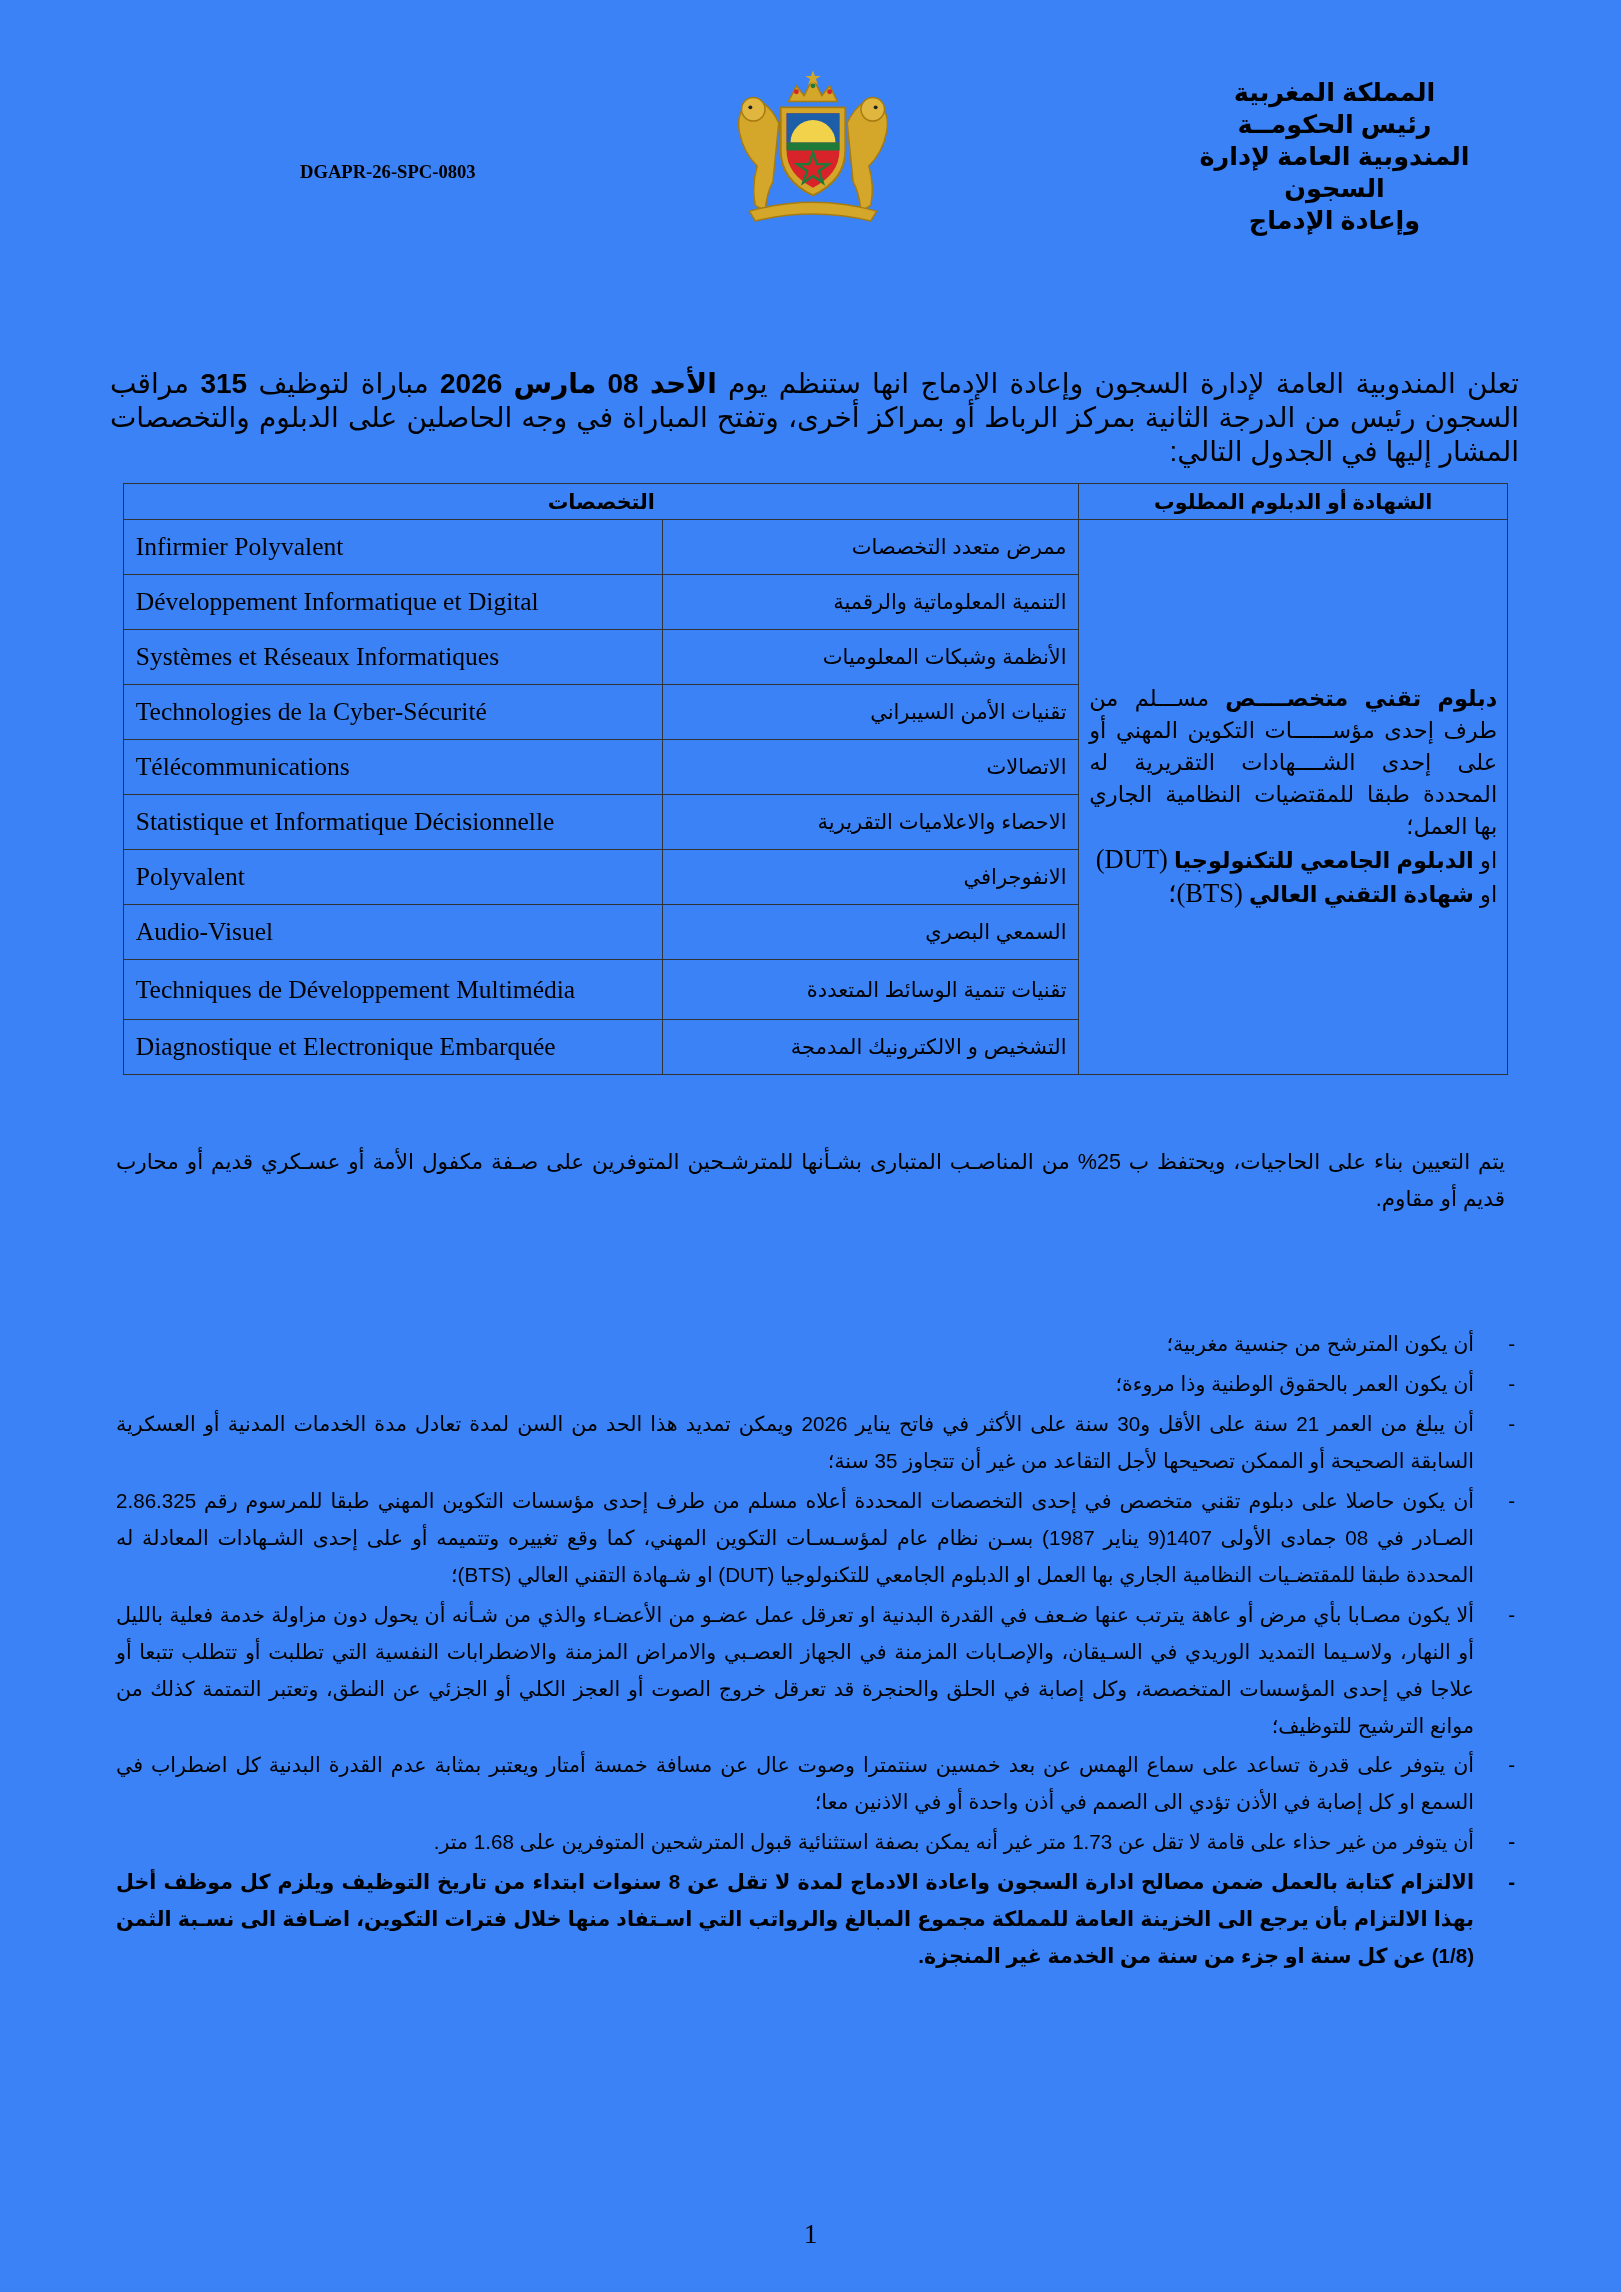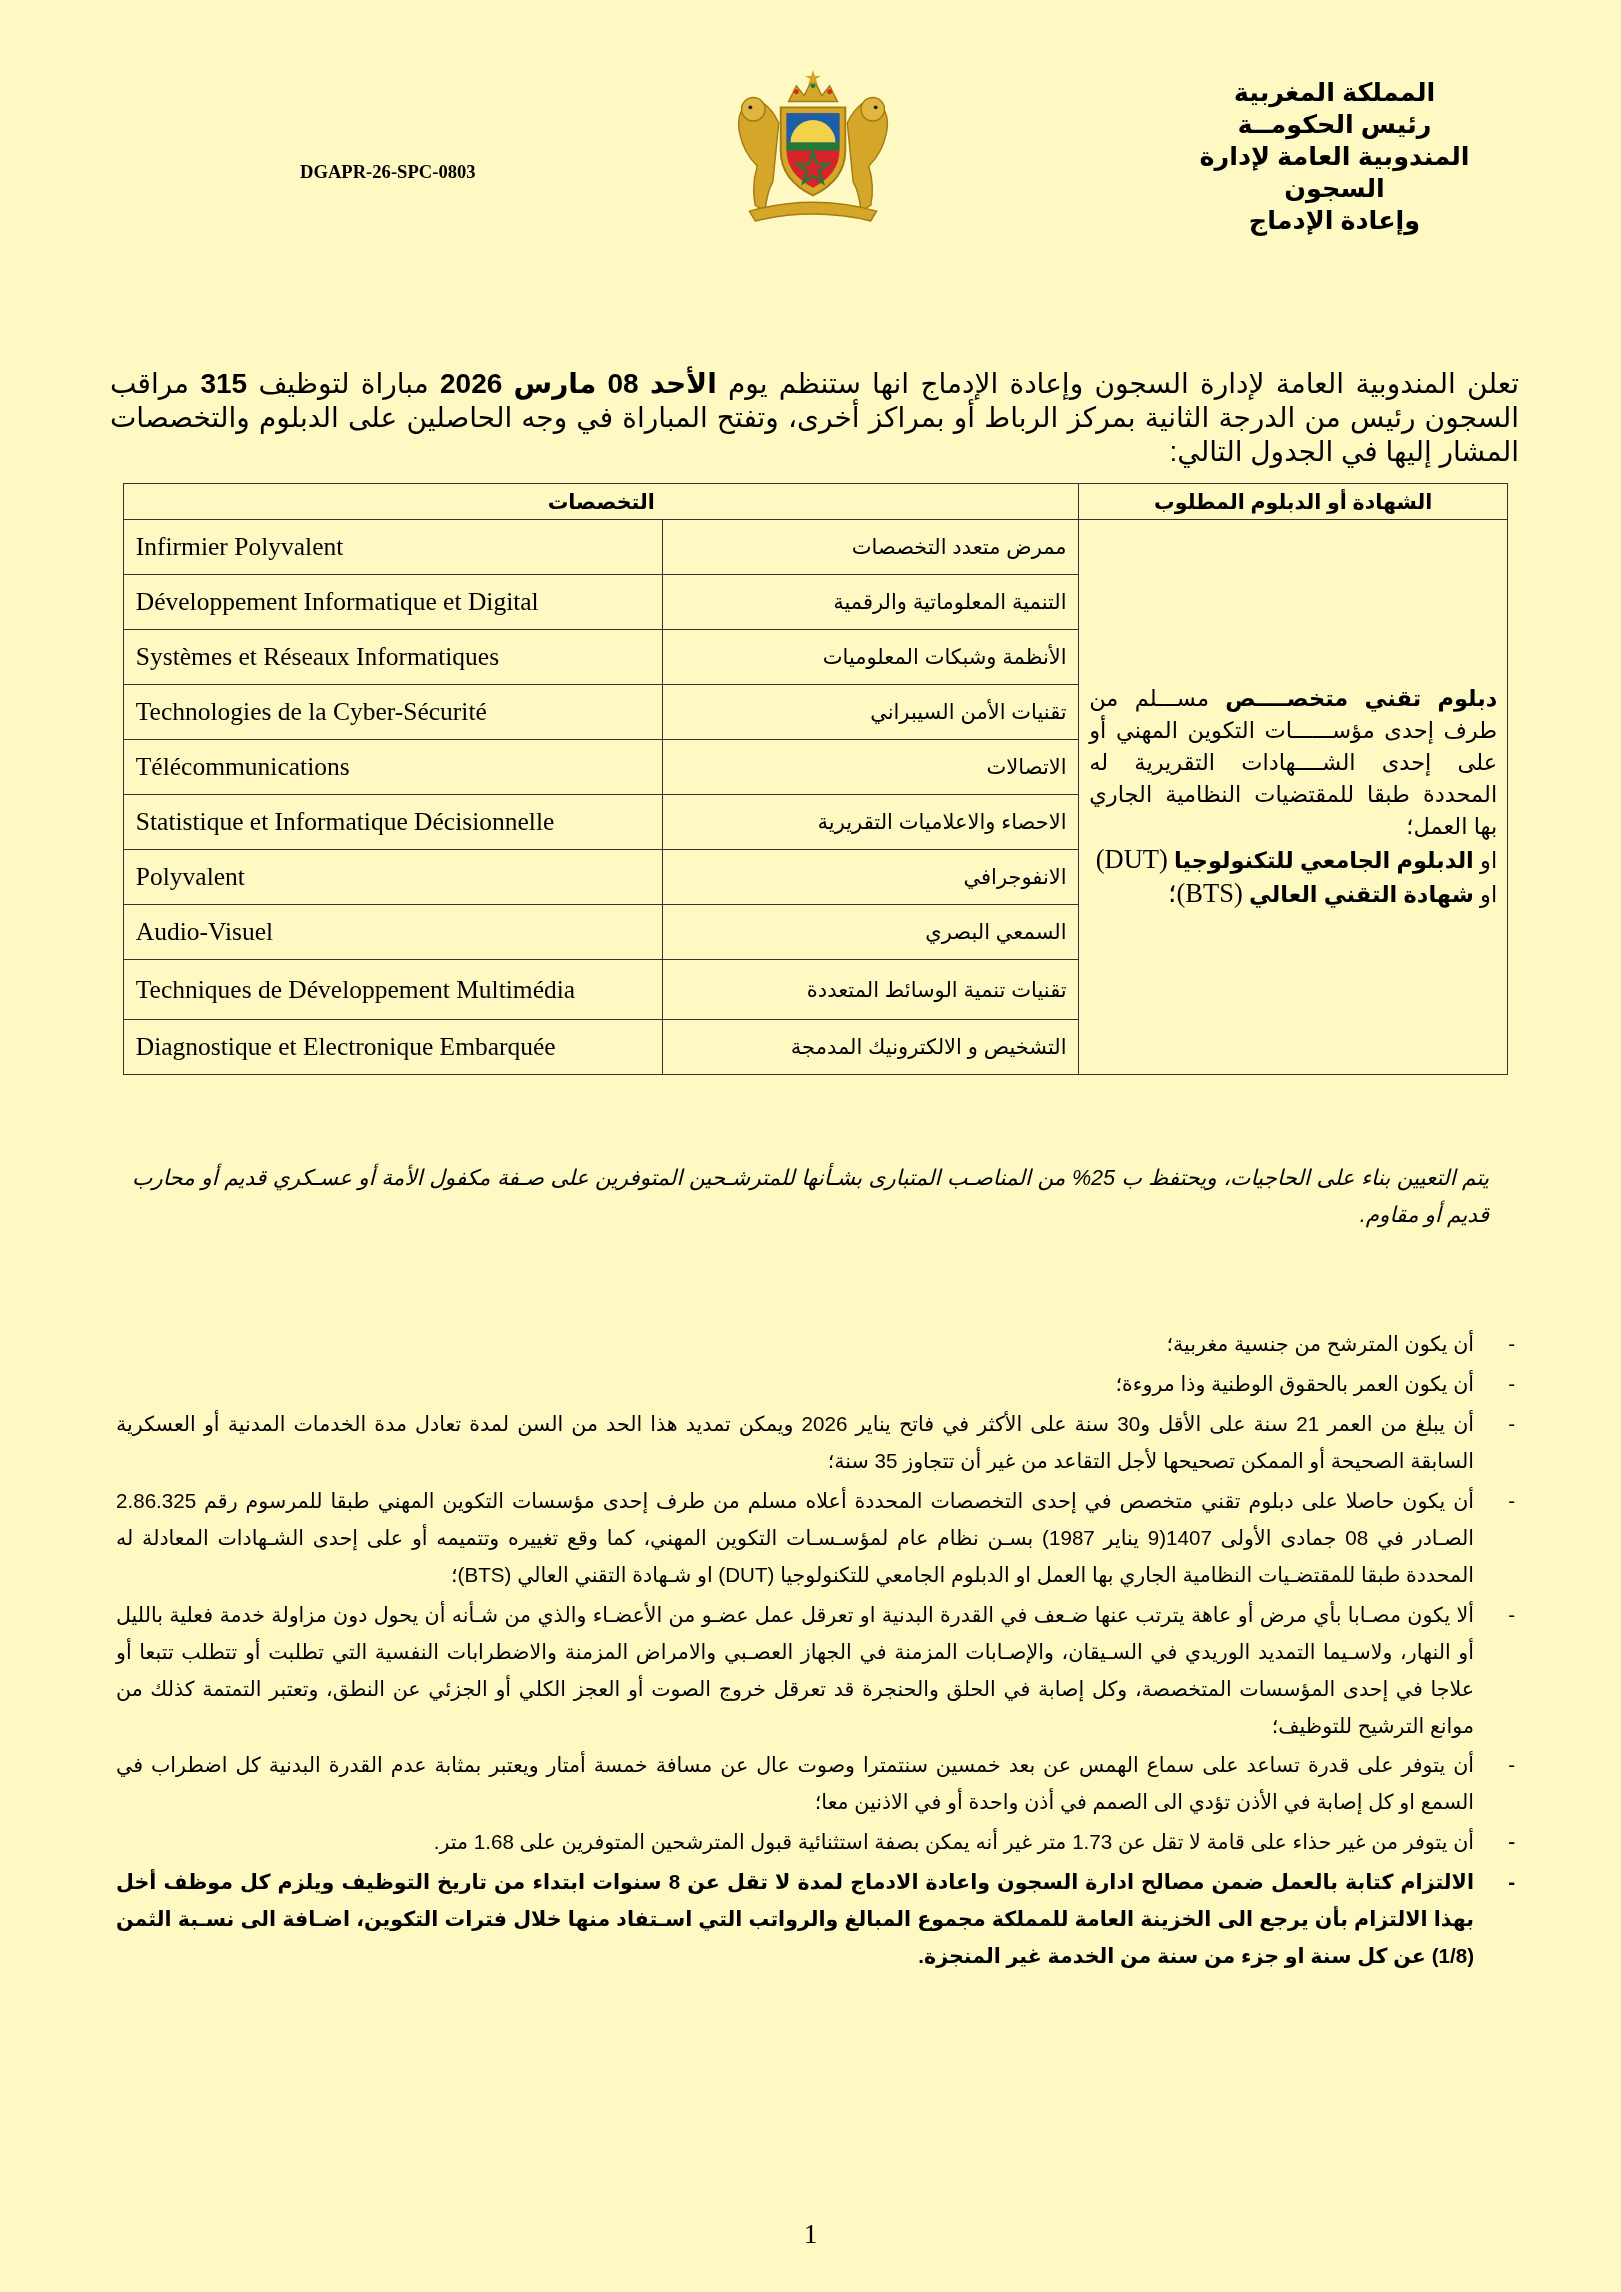--- a/index.html
+++ b/index.html
@@ -1,17 +1,17 @@
 <!DOCTYPE html>
 <html><head>
 <meta charset="utf-8">
 <style>
   html, body { margin: 0; padding: 0; background: #ffffff; }
   body { width: 1621px; height: 2293px; position: relative; overflow: hidden; color: #000; }
-  .page { position: absolute; left: 0; top: 0; width: 1621px; height: 2293px; background: #fef9c3; }
+  .page { position: absolute; left: 0; top: 0; width: 1621px; height: 2293px; background: #3b82f6; }
 
   .ar { direction: rtl; font-family: "Liberation Sans", "DejaVu Sans", sans-serif; }
 
   
   .header-right { position: absolute; right: 110px; top: 76px; text-align: center; width: 353px; }
   .header-right div { font-family: "Liberation Sans", "DejaVu Sans", sans-serif; font-weight: bold; font-size: 25.5px; line-height: 32px; direction: rtl; }
   .ref { position: absolute; left: 300px; top: 161px; font-family: "Liberation Serif", serif; font-weight: bold; font-size: 18.6px; }
   .emblem { position: absolute; left: 720px; top: 64px; width: 186px; height: 167px; }
 
   
@@ -138,21 +138,21 @@
       <td class="spec-ar">تقنيات تنمية الوسائط المتعددة</td>
       <td class="spec-fr">Techniques de  Développement Multimédia</td>
     </tr>
     <tr class="row">
       <td class="spec-ar">التشخيص و الالكترونيك المدمجة</td>
       <td class="spec-fr">Diagnostique et Electronique Embarquée</td>
     </tr>
   </tbody>
     </table>
 
-  <p class="quota ar" style="margin:16px;font-style:italic;">يتم التعيين بناء على الحاجيات، ويحتفظ ب 25% من المناصـب المتبارى بشـأنها للمترشـحين المتوفرين على صـفة مكفول الأمة أو عسـكري قديم أو محارب قديم أو مقاوم.</p>
+  <p class="quota ar" style="margin:0;">يتم التعيين بناء على الحاجيات، ويحتفظ ب 25% من المناصـب المتبارى بشـأنها للمترشـحين المتوفرين على صـفة مكفول الأمة أو عسـكري قديم أو محارب قديم أو مقاوم.</p>
 
 
   <ul class="conds ar">
     <li><span class="dash">-</span><span>أن يكون المترشح من جنسية مغربية؛</span></li>
     <li><span class="dash">-</span><span>أن يكون العمر بالحقوق الوطنية وذا مروءة؛</span></li>
     <li><span class="dash">-</span><span>أن يبلغ من العمر 21 سنة على الأقل و30 سنة على الأكثر في فاتح يناير 2026 ويمكن تمديد هذا الحد من السن لمدة تعادل مدة الخدمات المدنية أو العسكرية السابقة الصحيحة أو الممكن تصحيحها لأجل التقاعد من غير أن تتجاوز 35 سنة؛</span></li>
     <li><span class="dash">-</span><span>أن يكون حاصلا على دبلوم تقني متخصص في إحدى التخصصات المحددة أعلاه مسلم من طرف إحدى مؤسسات التكوين المهني طبقا للمرسوم رقم 2.86.325 الصـادر في 08 جمادى الأولى 1407(9 يناير 1987) بسـن نظام عام لمؤسـسـات التكوين المهني، كما وقع تغييره وتتميمه أو على إحدى الشـهادات المعادلة له المحددة طبقا للمقتضـيات النظامية الجاري بها العمل او الدبلوم الجامعي للتكنولوجيا (DUT) او شـهادة التقني العالي (BTS)؛</span></li>
     <li><span class="dash">-</span><span>ألا يكون مصـابا بأي مرض أو عاهة يترتب عنها ضـعف في القدرة البدنية او تعرقل عمل عضـو من الأعضـاء والذي من شـأنه أن يحول دون مزاولة خدمة فعلية بالليل أو النهار، ولاسـيما التمديد الوريدي في السـيقان، والإصـابات المزمنة في الجهاز العصـبي والامراض المزمنة والاضطرابات النفسية التي تطلبت أو تتطلب تتبعا أو علاجا في إحدى المؤسسات المتخصصة، وكل إصابة في الحلق والحنجرة قد تعرقل خروج الصوت أو العجز الكلي أو الجزئي عن النطق، وتعتبر التمتمة كذلك من موانع الترشيح للتوظيف؛</span></li>
     <li><span class="dash">-</span><span>أن يتوفر على قدرة تساعد على سماع الهمس عن بعد خمسين سنتمترا وصوت عال عن مسافة خمسة أمتار ويعتبر بمثابة عدم القدرة البدنية كل اضطراب في السمع او كل إصابة في الأذن تؤدي الى الصمم في أذن واحدة أو في الاذنين معا؛</span></li>
     <li><span class="dash">-</span></li>

